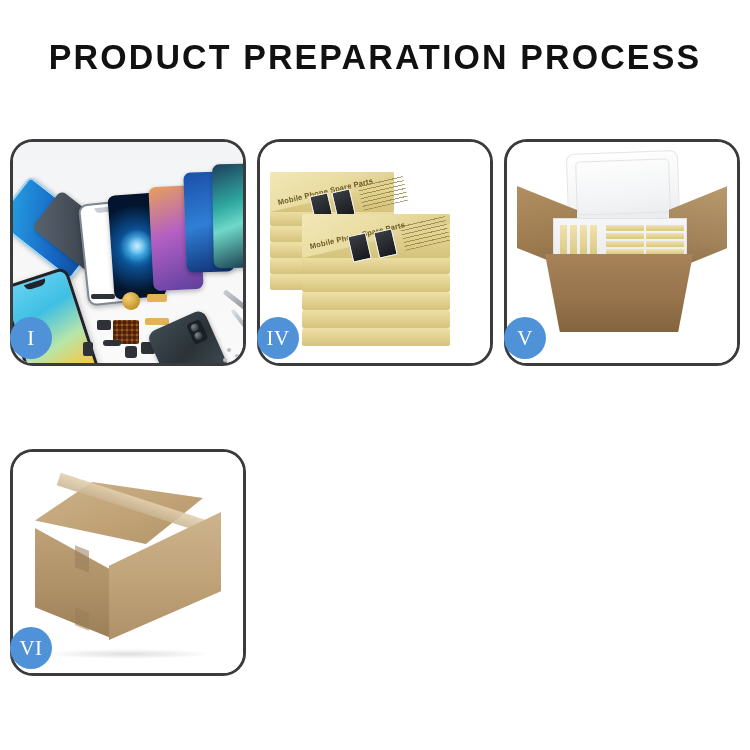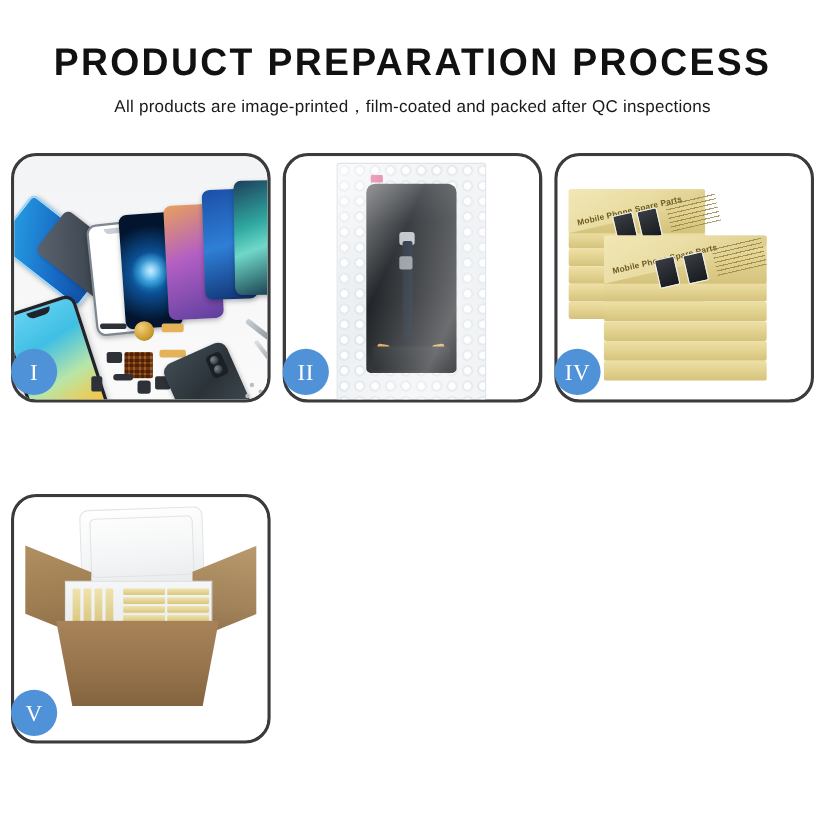--- a/index.html
+++ b/index.html
@@ -383,21 +383,20 @@
     background:radial-gradient(ellipse at center,rgba(0,0,0,.13),rgba(0,0,0,0) 70%);
   }
 </style>
 </head>
 <body>
 
 <div class="page">
 
   <div class="header">
     <h1 class="title">PRODUCT PREPARATION PROCESS</h1>
-    <p class="subtitle">All products are image-printed，film-coated and packed after QC inspections</p>
   </div>
 
   <div class="grid">
 
     <div class="panel">
       <div class="panel-inner p1">
         <div class="phone-fan">
           <div class="fanphone fp1"></div>
           <div class="fp1b"></div>
           <div class="fanphone fp2">
@@ -428,37 +427,20 @@
         </div>
         <div class="tool"></div>
         <div class="tool2"></div>
         <div class="screw" style="left:214px;top:206px;"></div>
         <div class="screw" style="left:222px;top:212px;"></div>
         <div class="screw" style="left:210px;top:216px;"></div>
       </div>
       <div class="badge">I</div>
     </div>
 
-    <div class="panel">
-      <div class="panel-inner p2">
-        <div class="bubblebag">
-          <div class="pinklabel"></div>
-          <div class="lcd">
-            <span class="cpad"></span>
-            <span class="cable"></span>
-            <span class="conn"></span>
-            <span class="gold1"></span>
-            <span class="gold2"></span>
-            <span class="bottomblk"></span>
-          </div>
-          <div class="bagsheen"></div>
-        </div>
-      </div>
-      <div class="badge">II</div>
-    </div>
 
 
     <div class="panel">
       <div class="panel-inner p4">
         <div class="stack">
 
           <div class="bx" style="left:4px;top:46px;width:124px;height:16px;"></div>
           <div class="bx" style="left:4px;top:62px;width:124px;height:16px;"></div>
           <div class="bx" style="left:4px;top:78px;width:124px;height:16px;"></div>
           <div class="bx" style="left:4px;top:94px;width:124px;height:16px;"></div>
@@ -507,15 +489,27 @@
           <span class="ybox h" style="left:92px;top:6px;"></span>
           <span class="ybox h" style="left:92px;top:14px;"></span>
           <span class="ybox h" style="left:92px;top:22px;"></span>
           <span class="ybox h" style="left:92px;top:30px;"></span>
         </div>
         <div class="cartonbody"></div>
       </div>
       <div class="badge">V</div>
     </div>
 
+    <div class="panel">
+      <div class="panel-inner p6">
+        <div class="ctn-top"></div>
+        <div class="tape"></div>
+        <div class="ctn-left"></div>
+        <div class="ctn-right"></div>
+        <div class="tapeedge"></div>
+        <div class="tapeedge2"></div>
+        <div class="shadow6"></div>
+      </div>
+      <div class="badge">VI</div>
+    </div>
 
   </div>
 </div>
 
 </body></html>

